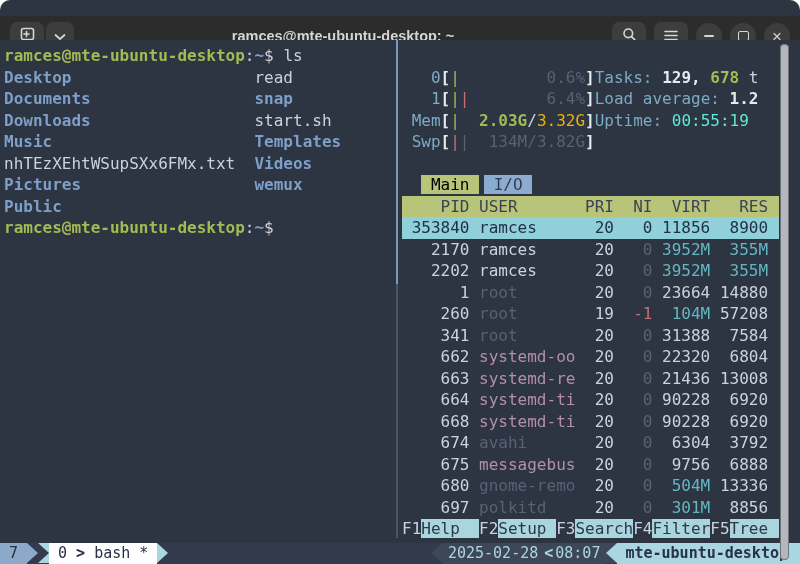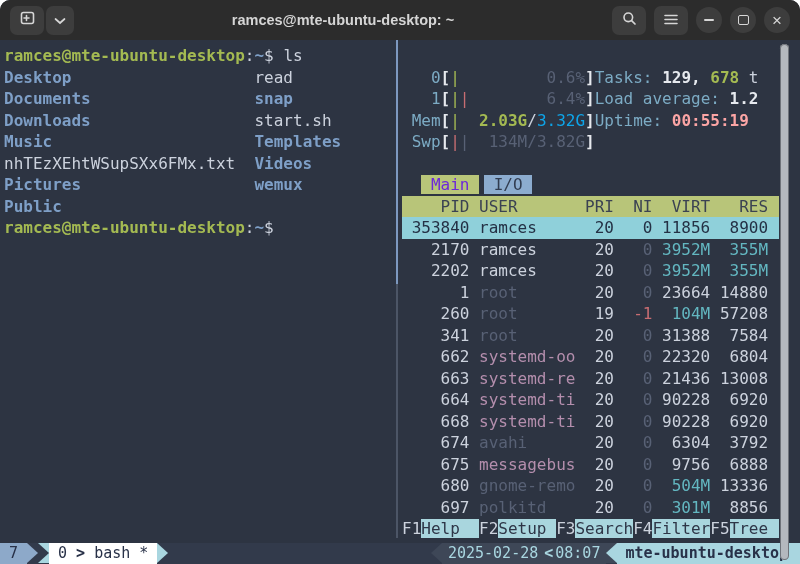--- a/index.html
+++ b/index.html
@@ -1,19 +1,19 @@
 <!DOCTYPE html>
 <html><head>
 <meta charset="utf-8">
 <style>
   html,body{margin:0;padding:0;background:#ffffff;}
   .window{position:relative;width:800px;height:564px;overflow:hidden;border-radius:10px 10px 0 0;
           font-family:"DejaVu Sans Mono",monospace;background:#2d3442;}
   
-  .titlebar{position:absolute;top:0;left:0;right:0;height:40px;background:#2c2c2c;
+  .titlebar{position:absolute;top:16px;left:0;right:0;height:40px;background:#2c2c2c;
             display:flex;align-items:center;padding:0 10px;box-sizing:border-box;
             font-family:"Liberation Sans",sans-serif;}
   .tb-group{display:flex;gap:2px;}
   .tb-btn{width:34px;height:29px;background:#3d3d3d;border-radius:7px;display:flex;
           align-items:center;justify-content:center;color:#d6d6d6;}
   .tb-btn.narrow{width:28px;}
   .tb-title{flex:1;text-align:center;color:#d5d5d5;font-weight:bold;font-size:14.5px;}
   .tb-right{display:flex;gap:8px;align-items:center;}
   .tb-circle{width:26px;height:26px;border-radius:50%;background:#3d3d3d;display:flex;
              align-items:center;justify-content:center;color:#d6d6d6;font-size:15px;}
@@ -22,25 +22,25 @@
   
   .term{position:absolute;top:40px;left:0;right:0;bottom:0;background:#2d3442;}
   .pane{position:absolute;top:5px;overflow:hidden;}
   .pane-left{left:4px;width:390px;bottom:26px;}
   .pane-right{left:402px;width:377px;bottom:26px;}
   .tline{white-space:pre;height:21.5px;line-height:21.5px;font-size:16px;}
   .tline span{display:inline;}
   .c-fg{color:#ccd2dd}.c-faint{color:#586175}
   .c-green{color:#a4ba52;font-weight:bold}.c-grn{color:#a4ba52}
   .c-blue{color:#7e9fc7;font-weight:bold}.c-cyn{color:#7cabc4}
-  .c-teal{color:#63b7c1}.c-tealb{color:#fca5a5;font-weight:bold}
+  .c-teal{color:#63b7c1}.c-tealb{color:#5eead4;font-weight:normal}
   .c-bw{color:#e6e9ee;font-weight:bold}.c-red{color:#c76d72}
-  .c-pur{color:#b48ead}.c-yel{color:#0ea5e9}.c-hdr{color:#3b4252}
+  .c-pur{color:#b48ead}.c-yel{color:#eab308}.c-hdr{color:#3b4252}
   .c-fk{background:#a9d6de;color:#2e3647}
-  .t-main{background:#b8c579;color:#6d28d9}
+  .t-main{background:#b8c579;color:#000000}
   .t-io{background:#8caccf;color:#313c50;margin-left:5px}
   .row-hdr{background:#b8c579}
   .row-sel{background:#8fd0da}
   .row-sel span{color:#243145 !important;font-weight:normal !important;background:transparent !important;}
   
   .divider{position:absolute;left:396px;top:0;bottom:26px;width:2px;
            background:linear-gradient(to bottom,#7d98bf 0%,#7d98bf 49%,#4c5566 49%,#4c5566 100%);}
   
   .statusbar{position:absolute;left:0;right:0;bottom:0;height:21px;background:#323a4b;
              display:flex;align-items:stretch;font-size:15px;line-height:21px;}

